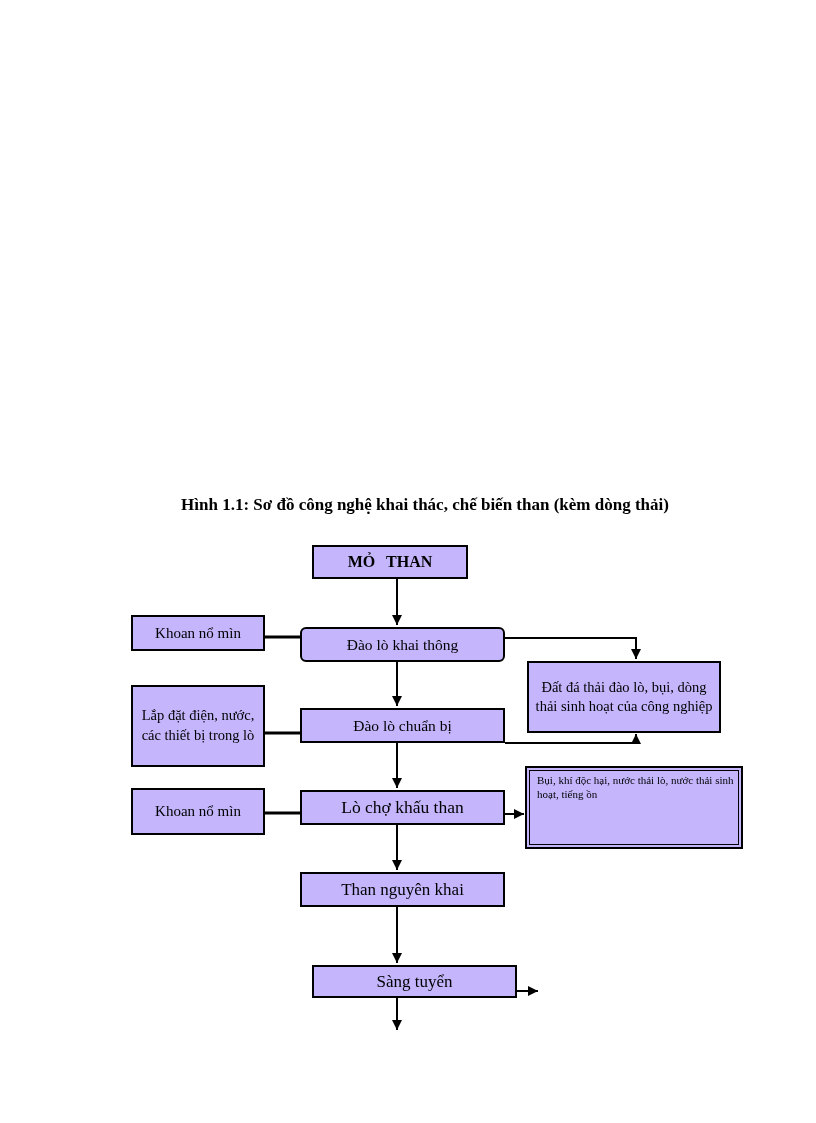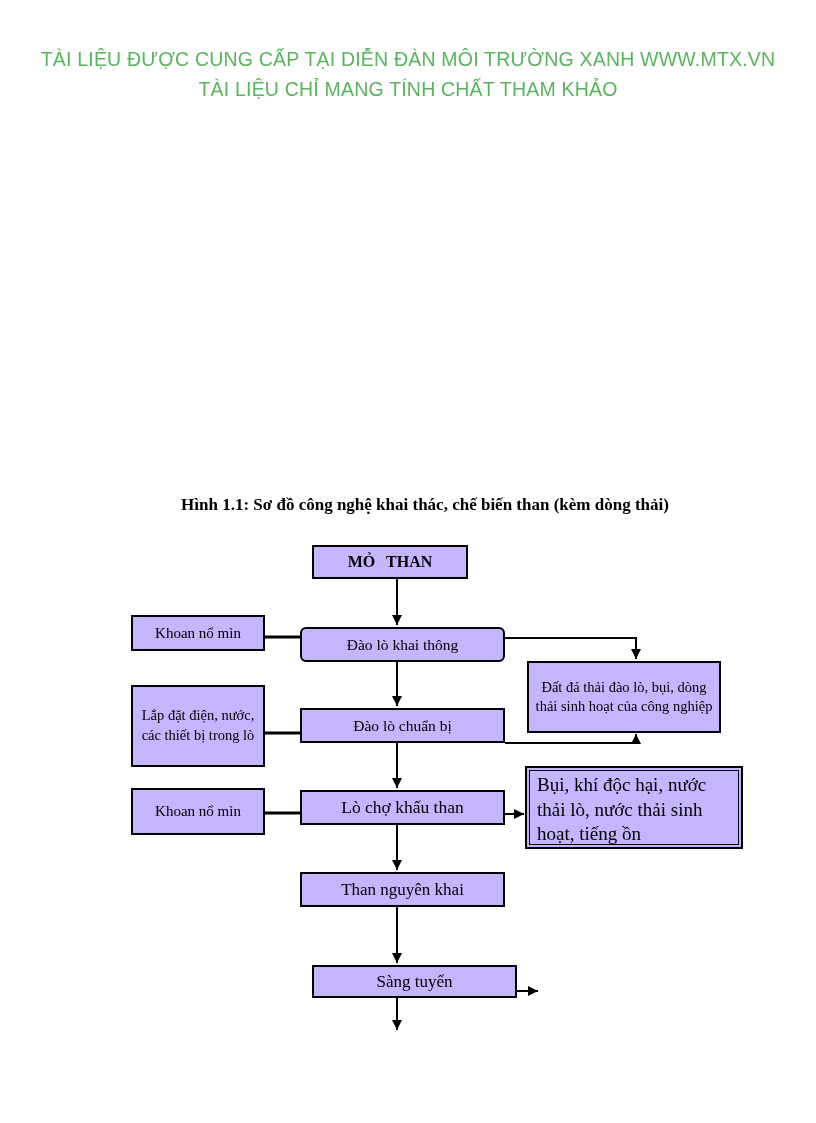--- a/index.html
+++ b/index.html
@@ -46,40 +46,36 @@
   .n-dlkt   {left:300px;top:627px;width:205px;height:35px;font-size:15.5px;border-radius:6px;}
   .n-ddt1   {left:527px;top:661px;width:194px;height:72px;font-size:14.5px;line-height:1.3;padding:1px 4px;}
   .n-lap    {left:131px;top:685px;width:134px;height:82px;font-size:14.5px;line-height:1.35;padding:2px 4px;}
   .n-dlcb   {left:300px;top:708px;width:205px;height:35px;font-size:15.5px;}
   .n-khoan2 {left:131px;top:788px;width:134px;height:47px;}
   .n-lckt   {left:300px;top:790px;width:205px;height:35px;font-size:17.5px;}
   .n-bui    {left:525px;top:766px;width:218px;height:83px;padding:0;border:2px solid #000;display:block;}
   .n-bui-inner{
     position:absolute;left:2px;top:2px;right:2px;bottom:2px;
     border:1px solid #000;
-    font-size:19px;line-height:1.3;
+    font-size:11px;line-height:1.3;
     text-align:left;
     padding:2px 4px 0 7px;
     box-sizing:border-box;
   }
   .n-tnk    {left:300px;top:872px;width:205px;height:35px;font-size:17px;}
   .n-sang   {left:312px;top:965px;width:205px;height:33px;font-size:17px;}
   .n-ddt2   {left:540px;top:969px;width:193px;height:48px;font-size:14.5px;justify-content:flex-start;align-items:flex-start;text-align:left;padding:5px 4px 0 12px;}
   
   .fc-lines{position:absolute;left:0;top:0;width:816px;height:1123px;pointer-events:none;}
 </style>
 </head>
 <body>
 
 <div class="page">
 
-  <div class="doc-header">
-    <div>TÀI LIỆU ĐƯỢC CUNG CẤP TẠI DIỄN ĐÀN MÔI TRƯỜNG XANH WWW.MTX.VN</div>
-    <div>TÀI LIỆU CHỈ MANG TÍNH CHẤT THAM KHẢO</div>
-  </div>
 
   <div class="fig-title">Hình 1.1: Sơ đồ công nghệ khai thác, chế biến than (kèm dòng thải)</div>
 
   <svg class="fc-lines" viewBox="0 0 816 1123" xmlns="http://www.w3.org/2000/svg">
     <defs>
       <marker id="arw" viewBox="0 0 10 10" refX="10" refY="5" markerWidth="5" markerHeight="5" orient="auto">
         <path d="M0,0 L10,5 L0,10 z" fill="#000"></path>
       </marker>
     </defs>
     <g stroke="#000" stroke-width="2" fill="none">

